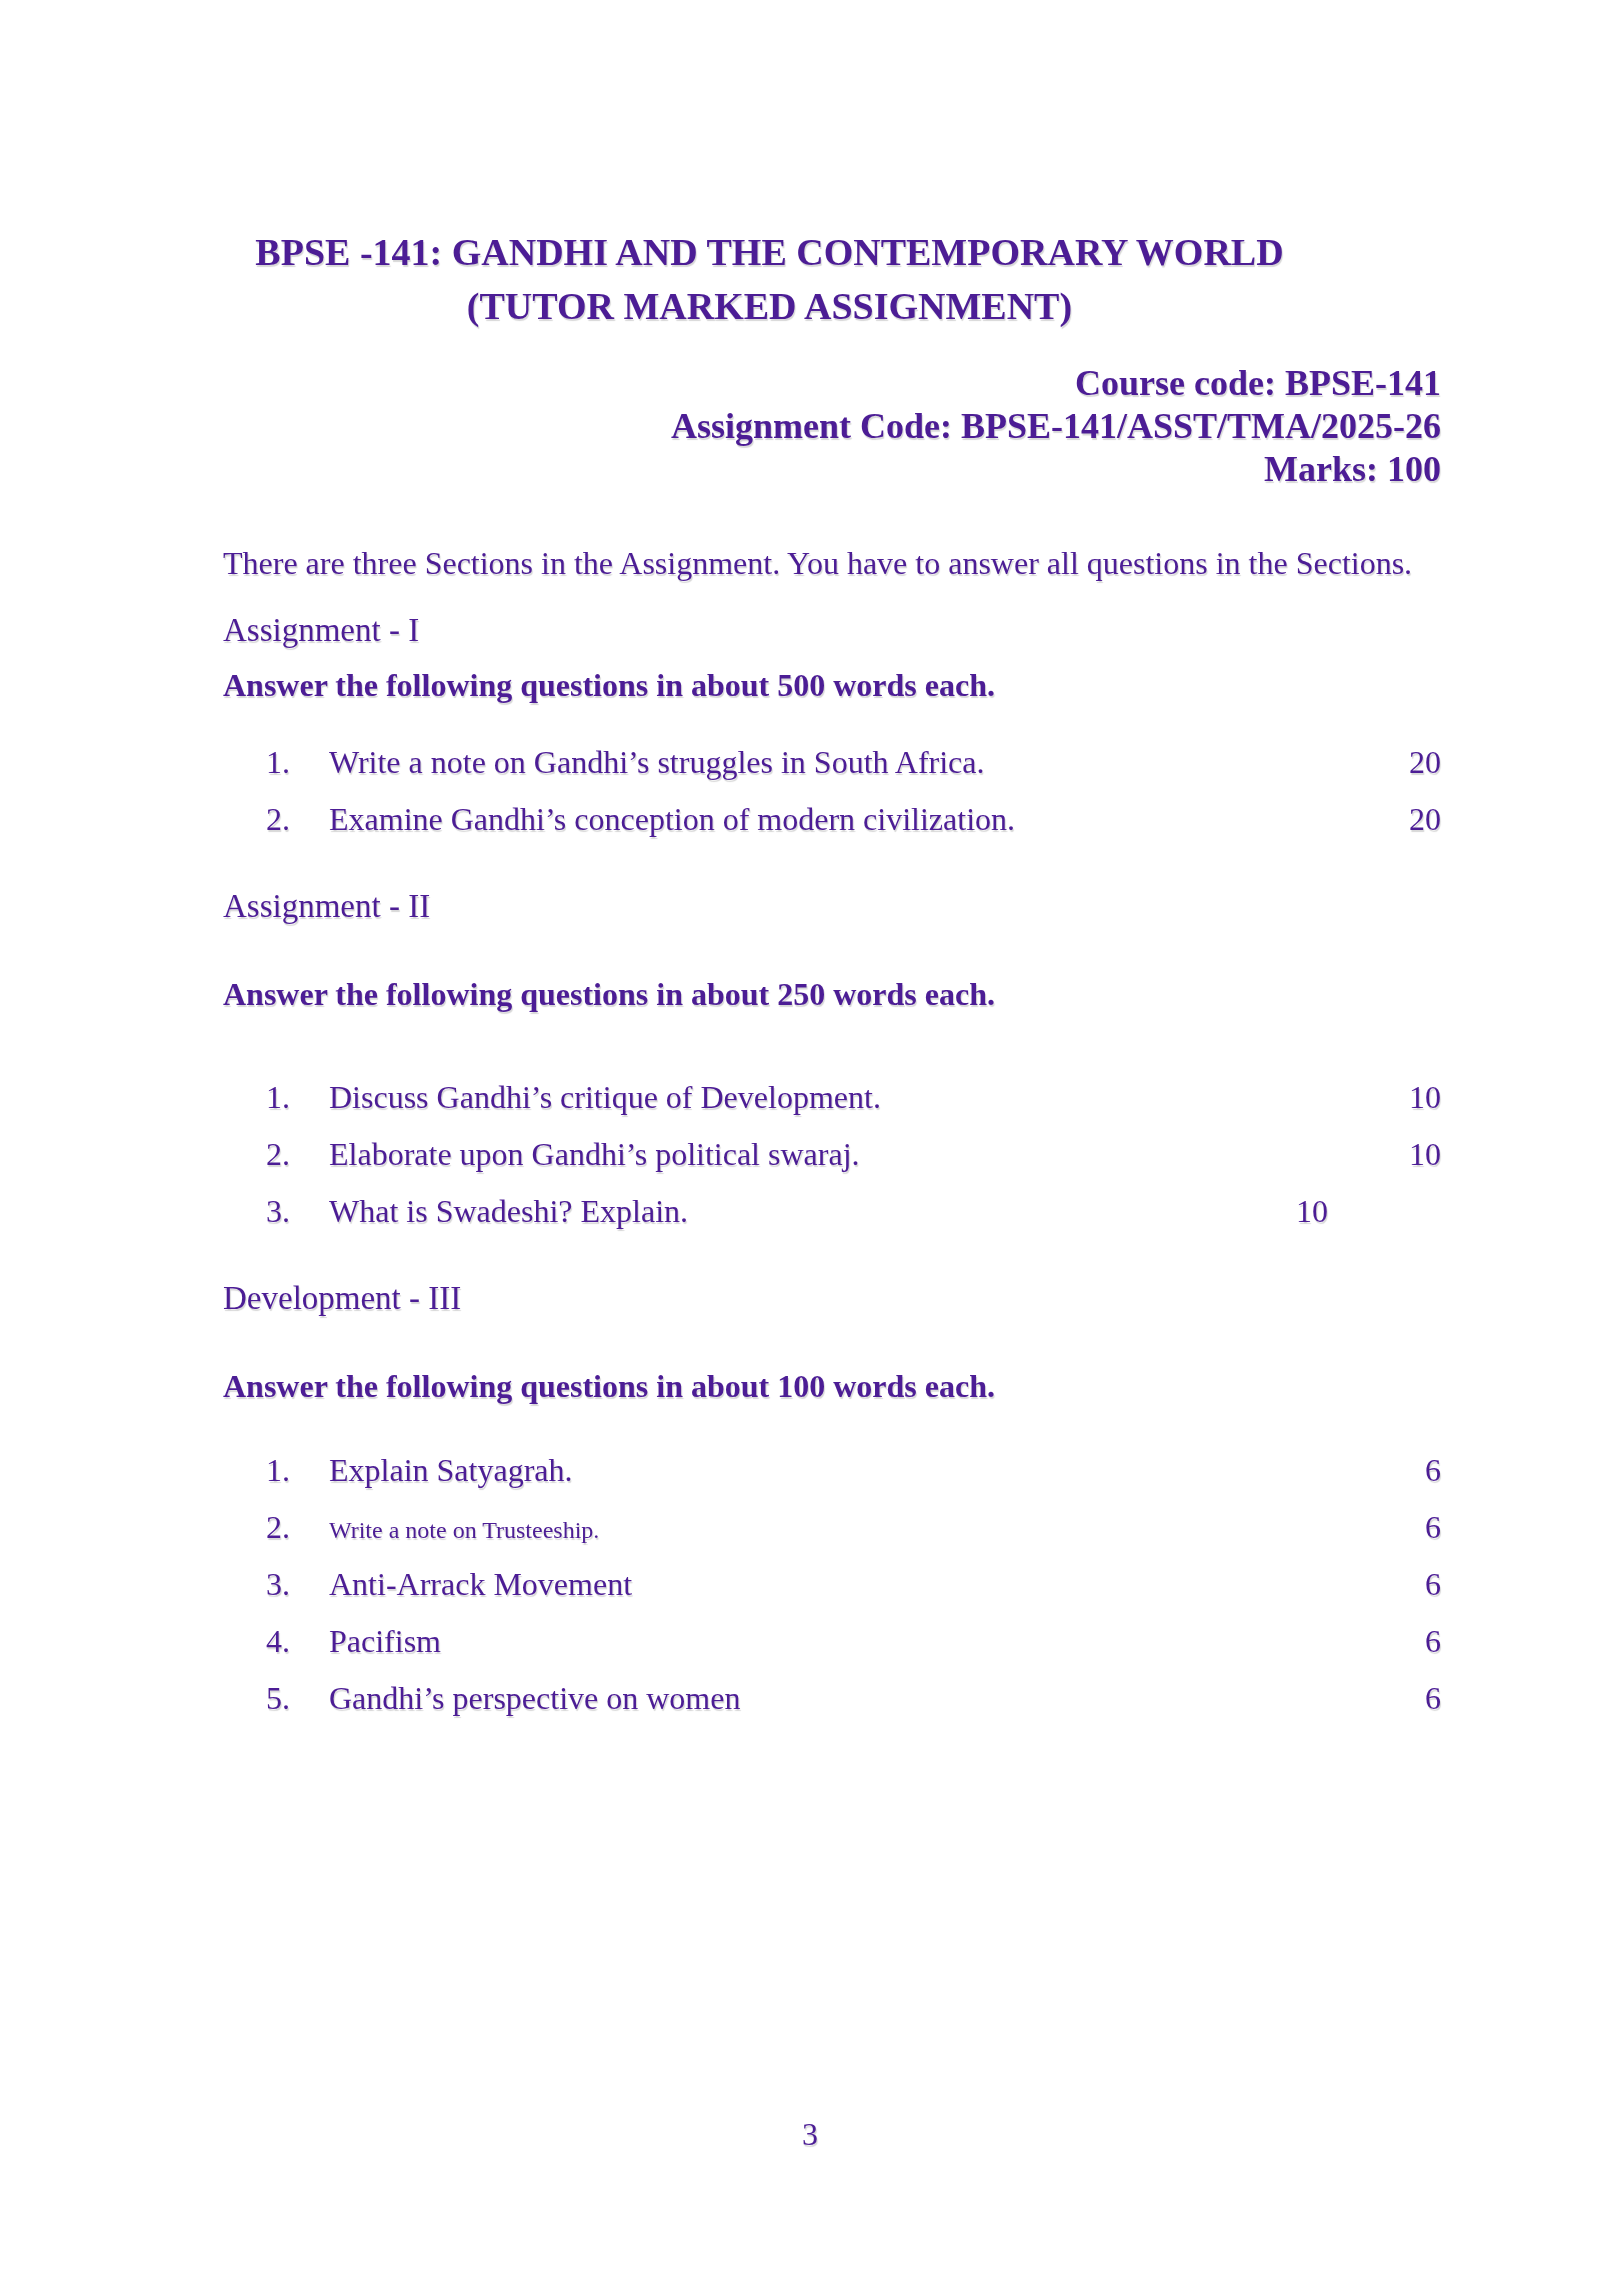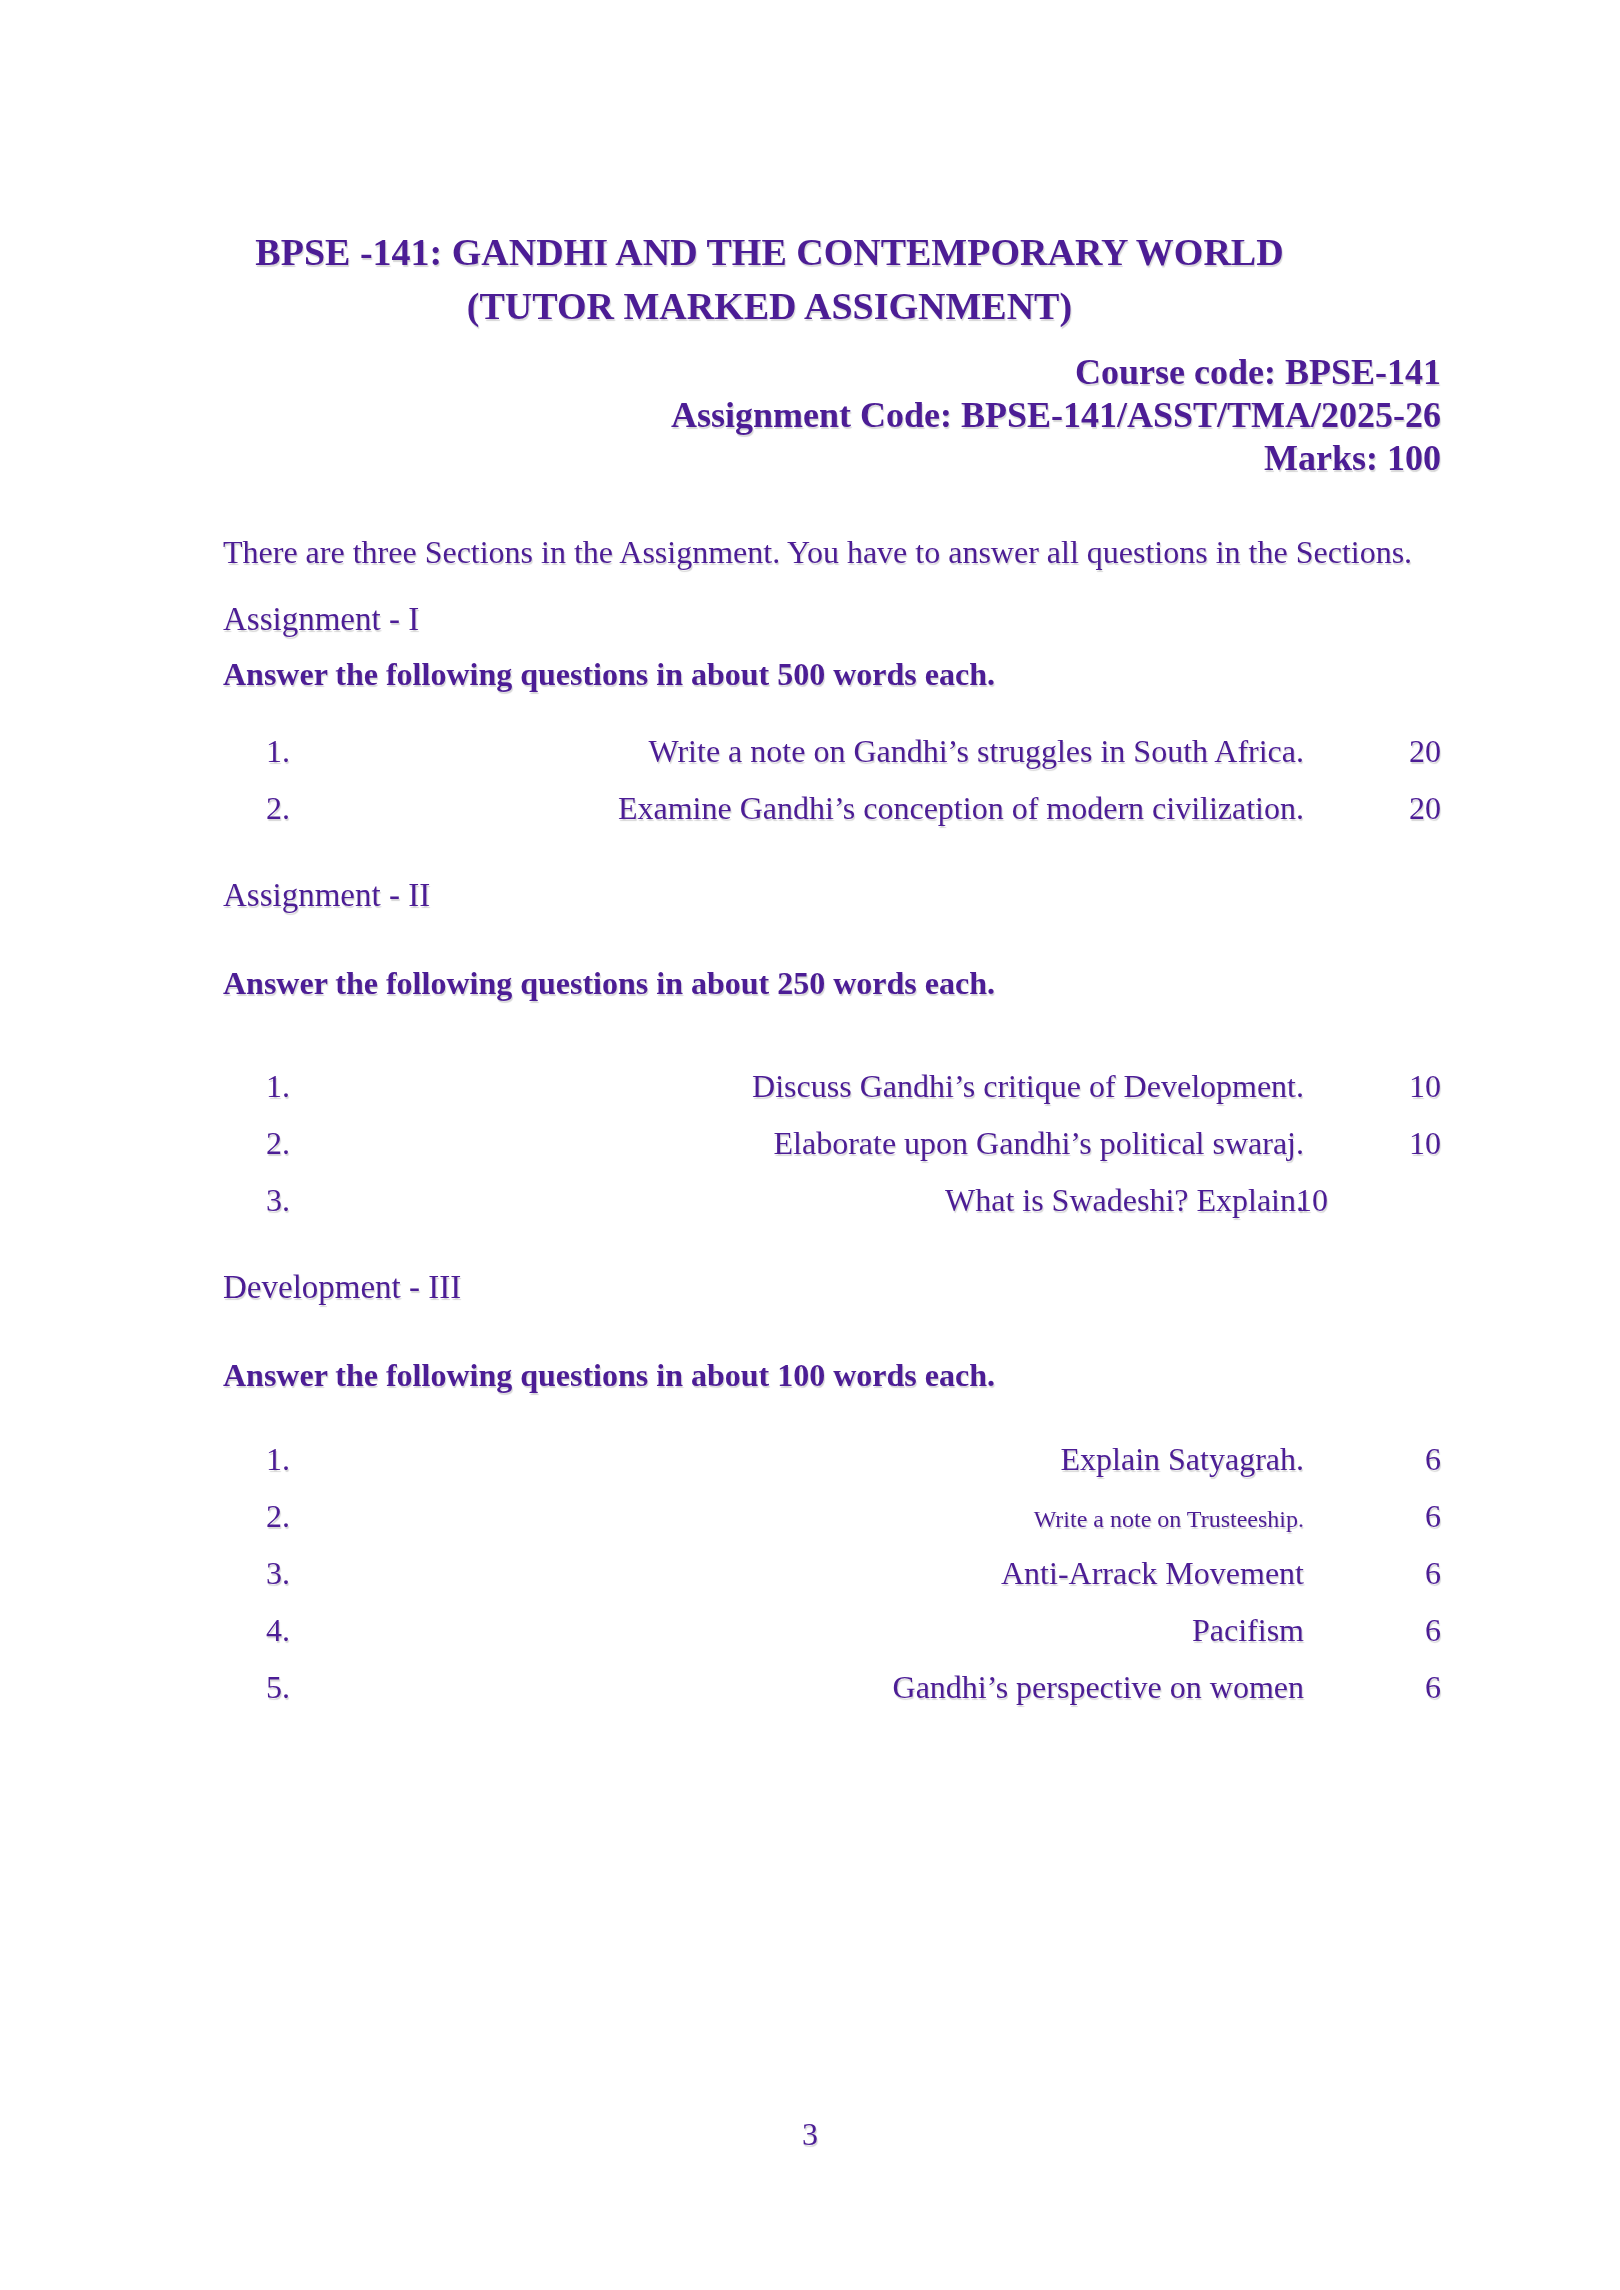--- a/index.html
+++ b/index.html
@@ -23,21 +23,21 @@
   }
   .title-block {
     margin-top: 225px;
     margin-right: 125px;
     text-align: center;
     font-weight: bold;
     font-size: 38px;
     line-height: 54px;
   }
   .codes-block {
-    margin-top: 18px;
+    margin-top: 29px;
     text-align: right;
     font-weight: bold;
     font-size: 36px;
     line-height: 43px;
   }
   .instructions {
     margin-top: 49px;
     font-weight: normal;
     font-size: 32px;
     line-height: 46px;
@@ -63,21 +63,21 @@
   .section.sec3 .qlist { margin-top: 36px; }
   .qrow {
     display: flex;
     align-items: baseline;
     height: 57px;
     line-height: 57px;
     font-size: 32px;
     padding-left: 43px;
   }
   .qnum  { flex: 0 0 auto; width: 63px; }
-  .qtext { flex: 1 1 auto; text-align: right; }
+  .qtext { flex: 1 1 auto; }
   .qmarks { flex: 0 0 auto; width: 137px; text-align: right; }
   .qrow.small .qtext { font-size: 24px; }
   .qrow.marks-offset .qmarks { position: relative; right: 113px; }
   .page-number {
     position: absolute;
     top: 2115px;
     left: 0;
     width: 100%;
     text-align: center;
     font-size: 32px;

